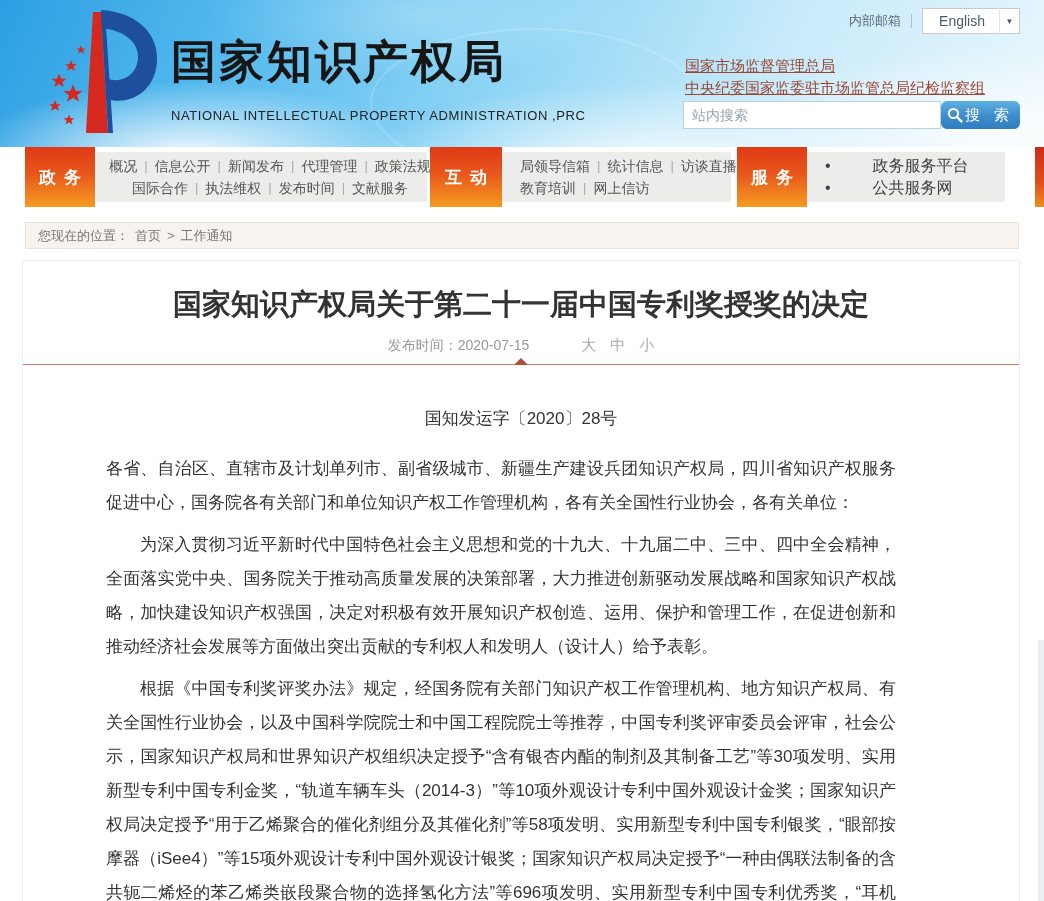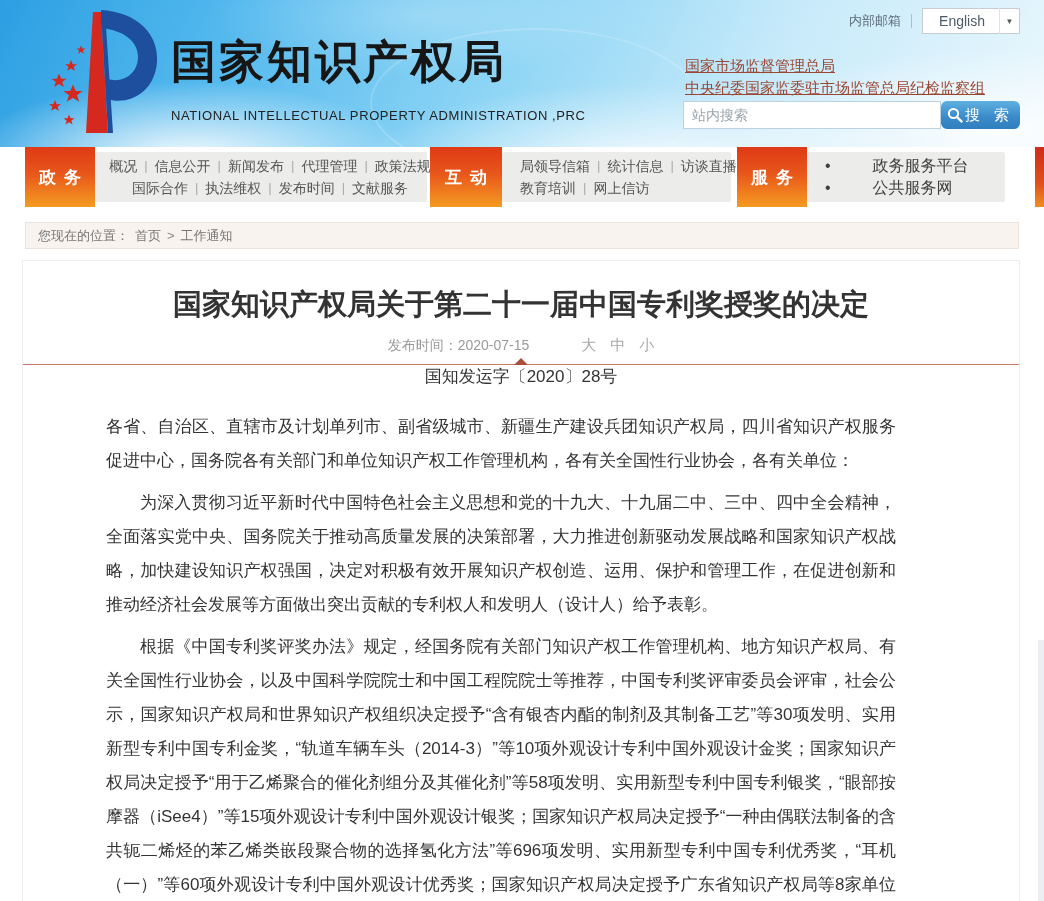--- a/index.html
+++ b/index.html
@@ -77,21 +77,21 @@
     background:#fff; border:1px solid #ededed; border-bottom:none; }
   .article-title { margin:24px 40px 0; text-align:center; font-size:29px; font-weight:bold; color:#333; line-height:38px; }
   .meta-row { margin-top:13px; display:flex; justify-content:center; align-items:center; gap:52px; }
   .pub { font-size:14px; color:#999; }
   .font-sizes { display:flex; gap:14px; }
   .font-sizes span { font-size:15px; color:#a9a9a9; cursor:pointer; }
   .title-divider { margin-top:9px; position:relative; height:0; border-top:1px solid #cf7c68; }
   .title-divider .tri { position:absolute; left:50%; top:-7px; transform:translateX(-50%);
     width:0; height:0; border-left:7px solid transparent; border-right:7px solid transparent;
     border-bottom:7px solid #ab4f3b; }
-  .doc-number { text-align:center; font-size:17px; color:#333; }
+  .doc-number { margin-top:42px; text-align:center; font-size:17px; color:#333; }
   .body-text { margin:22px 123px 0 83px; }
   .body-text p { font-size:17px; line-height:34px; color:#333; text-align:justify; margin-bottom:8px; }
   .body-text p.indent { text-indent:2em; }
 
   .page-right-edge { position:absolute; right:0; top:640px; width:6px; height:261px; background:#eceff1; }
 </style>
 </head>
 <body>
 
 <div class="page">

